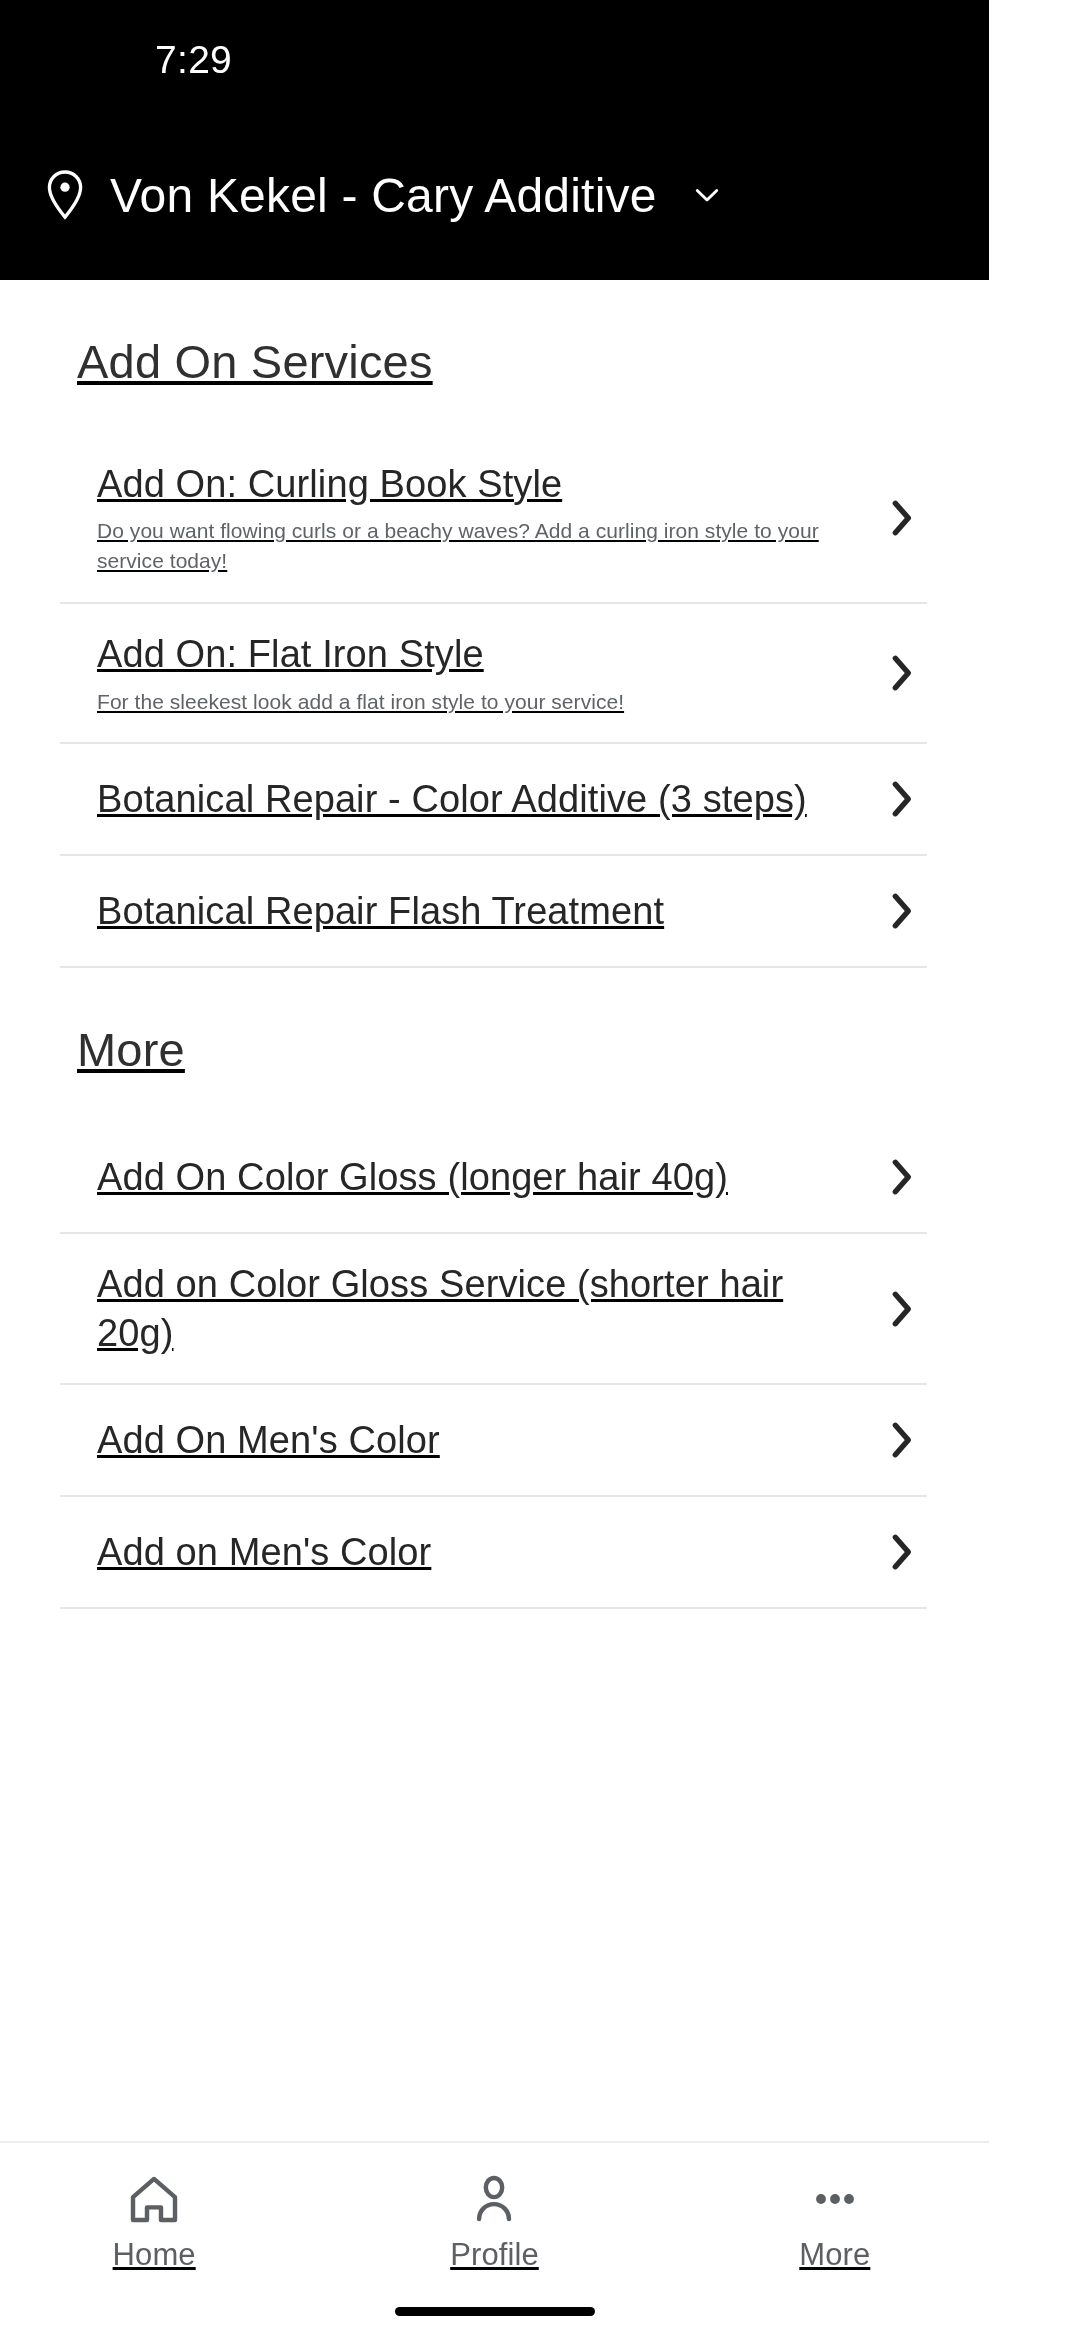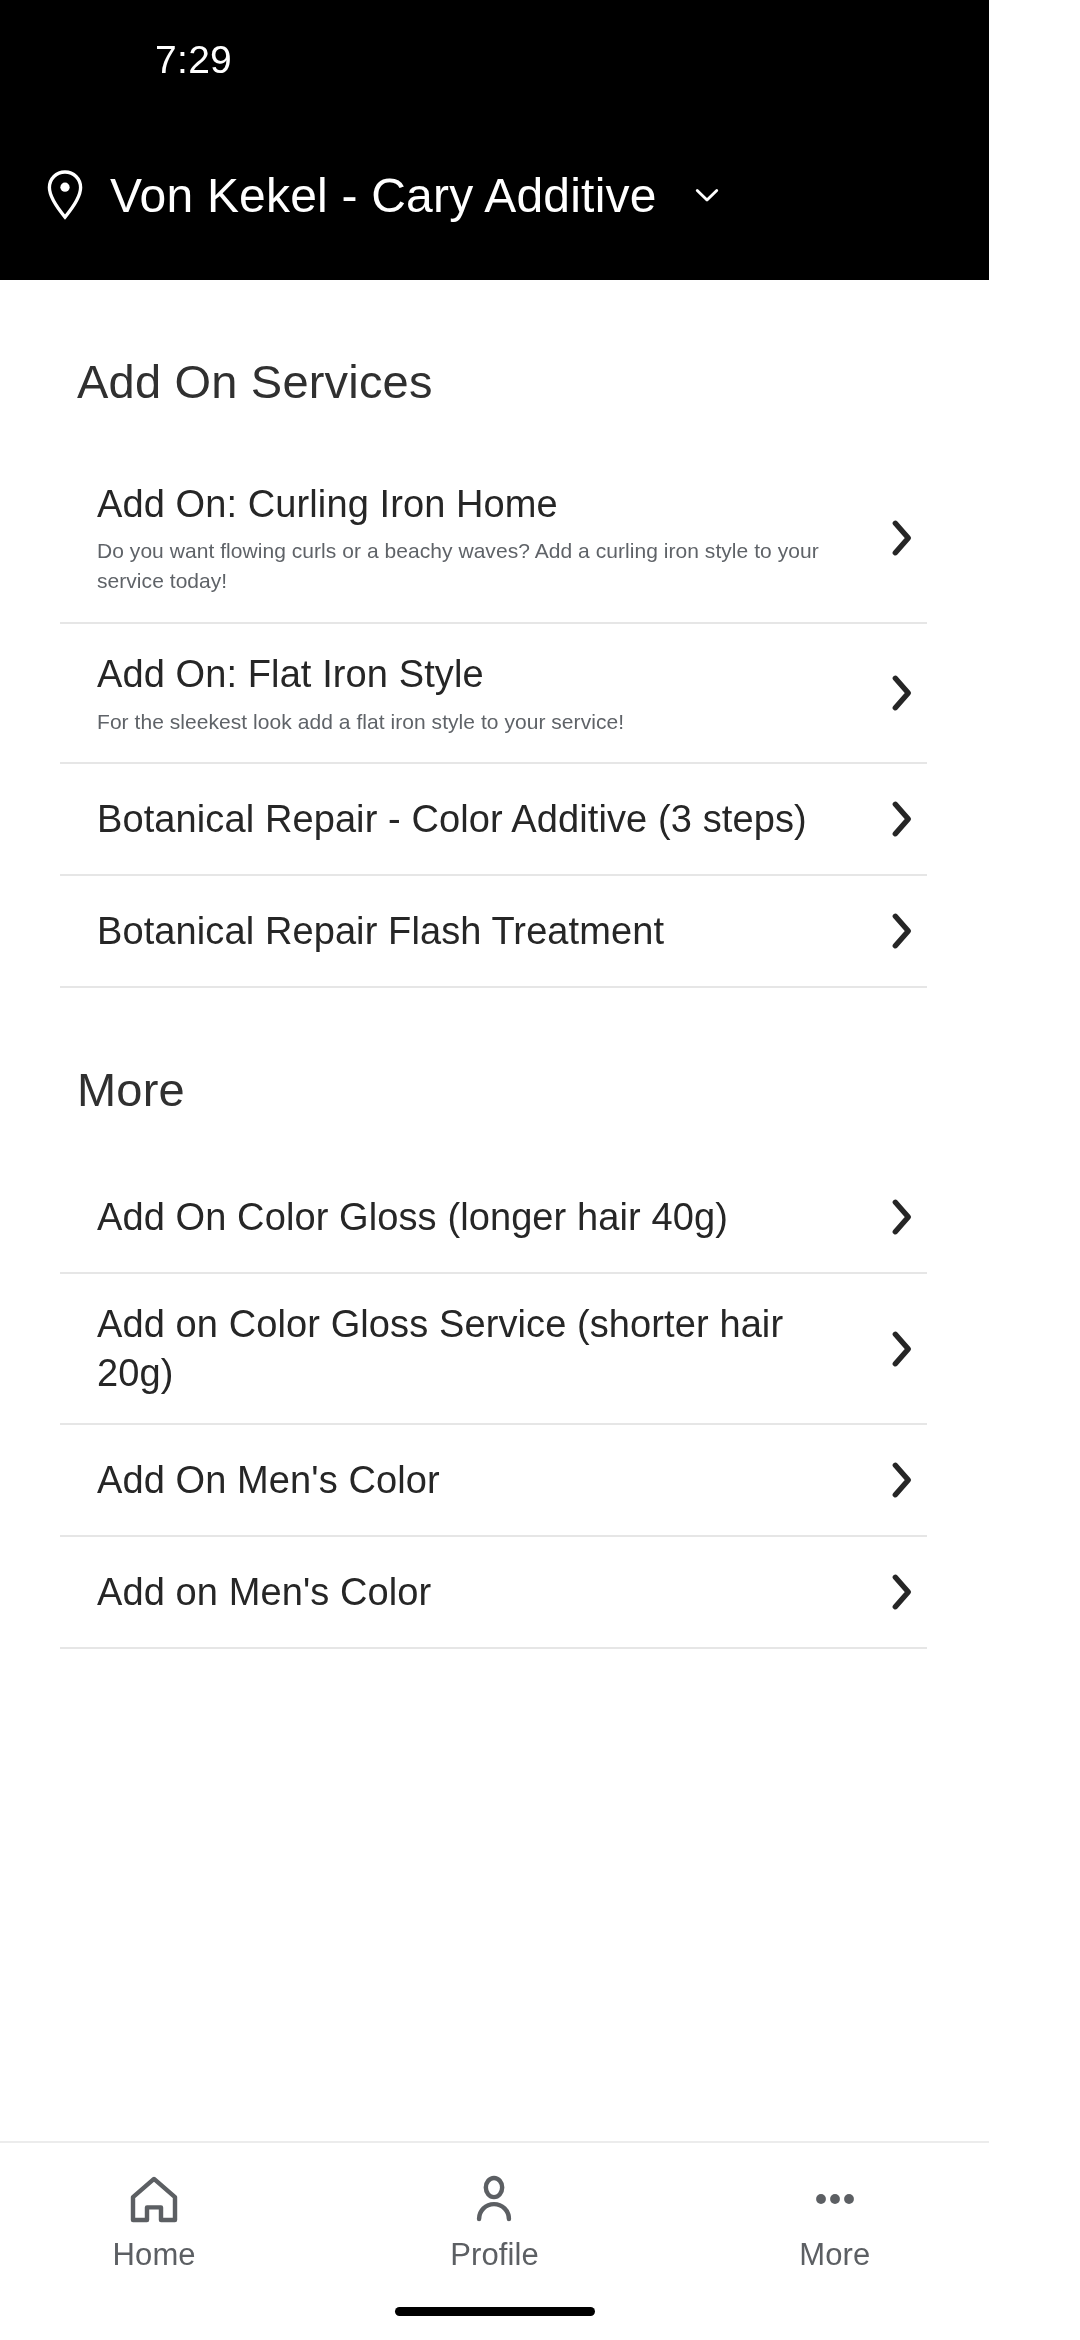--- a/index.html
+++ b/index.html
@@ -14,20 +14,21 @@
     -webkit-font-smoothing: antialiased;
     overflow: hidden;
   }
   .phone {
     position: relative;
     width: 989px;
     height: 2340px;
     background: #0f172a;
     display: flex;
     flex-direction: column;
+    text-decoration: underline;
   }
 
   
   .topbar {
     background: #000000;
     color: #ffffff;
     height: 280px;
     flex: 0 0 280px;
     position: relative;
   }
@@ -78,21 +79,20 @@
     background: #ffffff;
     overflow: hidden;
     position: relative;
   }
   .section-head {
     font-size: 47px;
     color: #303030;
     padding: 56px 0 46px 77px;
     letter-spacing: 0.2px;
     line-height: 1.1;
-    margin-top: 20px;
   }
   .list {
     margin: 0;
     padding: 0;
     list-style: none;
   }
   .row {
     position: relative;
     display: flex;
     align-items: center;
@@ -200,21 +200,21 @@
 
   </div>
 
   <div class="content">
     <div id="sections-host">
         <div class="section-head">Add On Services</div>
         <ul class="list">
           <li>
             <div class="row">
               <div class="row-texts">
-                <div class="row-title">Add On: Curling Iron Home</div>
+                <div class="row-title">Add On: Curling Book Style</div>
                 <div class="row-desc">Do you want flowing curls or a beachy waves? Add a curling iron style to your service today!</div>
               </div>
               <svg class="chev-right" viewBox="0 0 14 24">
                 <path d="M3.2 3.6 L10.6 12 L3.2 20.4" fill="none" stroke="#262626" stroke-width="3.1" stroke-linecap="round" stroke-linejoin="round"></path>
               </svg>
             </div>
             <div class="divider"></div>
           </li>
           <li>
             <div class="row">

